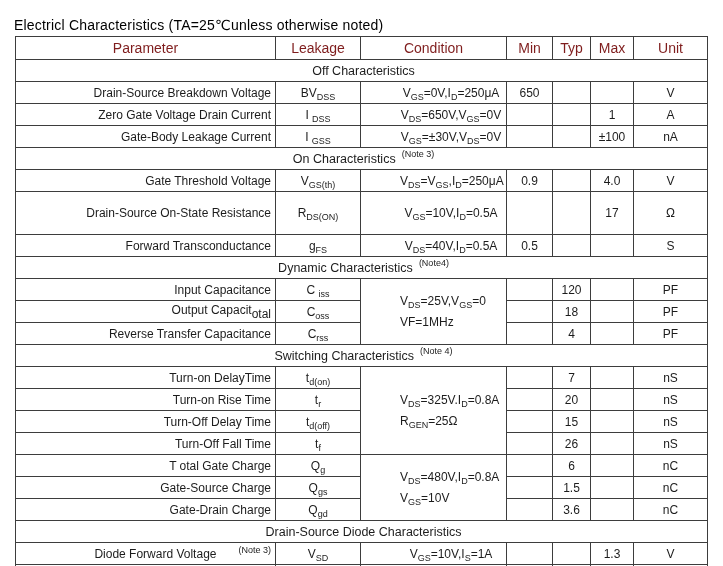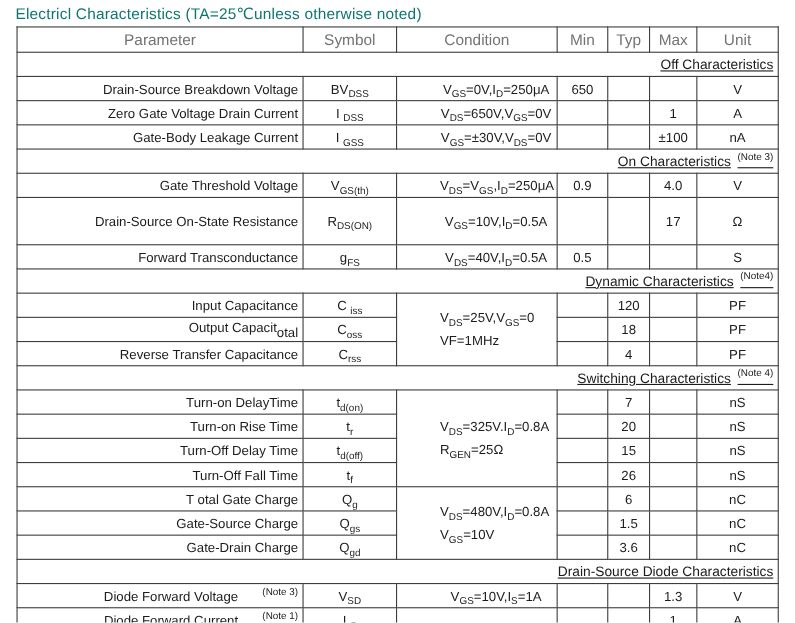--- a/index.html
+++ b/index.html
@@ -3,22 +3,22 @@
 <meta charset="utf-8">
 <style>
   html,body{margin:0;padding:0;background:#ffffff;}
   body{
     width:723px;height:566px;
     font-family:"Liberation Sans","DejaVu Sans",sans-serif;
     color:#1c1c1c;overflow:hidden;
   }
   .title{
     font-size:14px;
-    padding:4px 0 3px 14px;
-    color:#0f766e;
+    padding:17px 0 3px 14px;
+    color:#000000;
     letter-spacing:0.2px;
   }
   table{
     border-collapse:collapse;
     table-layout:fixed;
     margin-left:15px;
     width:692px;
   }
   th,td{
     border:1px solid #3d3d3d;
@@ -27,36 +27,35 @@
     height:21px;
     vertical-align:middle;
     overflow:hidden;
     white-space:nowrap;
   }
   th{
     font-size:14px;
     font-weight:normal;
     text-align:center;
     height:22px;
-    color:#737373;
+    color:#7f1d1d;
   }
   tr.tall td{height:42px;}
   .c-param{text-align:right;padding-left:8px;}
   .c-sym,.c-min,.c-typ,.c-max,.c-unit{text-align:center;}
   .c-cond{text-align:center;padding-left:39px;}
   .c-cond.multi{
     text-align:left;
     line-height:1.75;
     white-space:normal;
   }
   .section-cell{
-    text-align:right;
+    text-align:center;
     padding-left:8px;
     font-size:12.5px;
-    text-decoration:underline;
   }
   sub{font-size:9px;line-height:0;}
   sup{font-size:9px;line-height:0;}
   .low{vertical-align:-4px;}
   .pnote{margin-left:22px;font-size:9px;vertical-align:super;}
   .snote{margin-left:6px;font-size:9px;vertical-align:super;}
 </style>
 </head>
 <body>
 
@@ -68,21 +67,21 @@
       <col style="width:85px">
       <col style="width:146px">
     <col style="width:46px">
       <col style="width:38px">
       <col style="width:43px">
       <col style="width:74px">
   </colgroup>
   <thead>
     <tr>
       <th>Parameter</th>
-      <th>Symbol</th>
+      <th>Leakage</th>
       <th>Condition</th>
       <th>Min</th>
       <th>Typ</th>
       <th>Max</th>
       <th>Unit</th>
     </tr>
   </thead>
   <tbody>
       <tr>
         <td class="section-cell" colspan="7">Off Characteristics</td>

